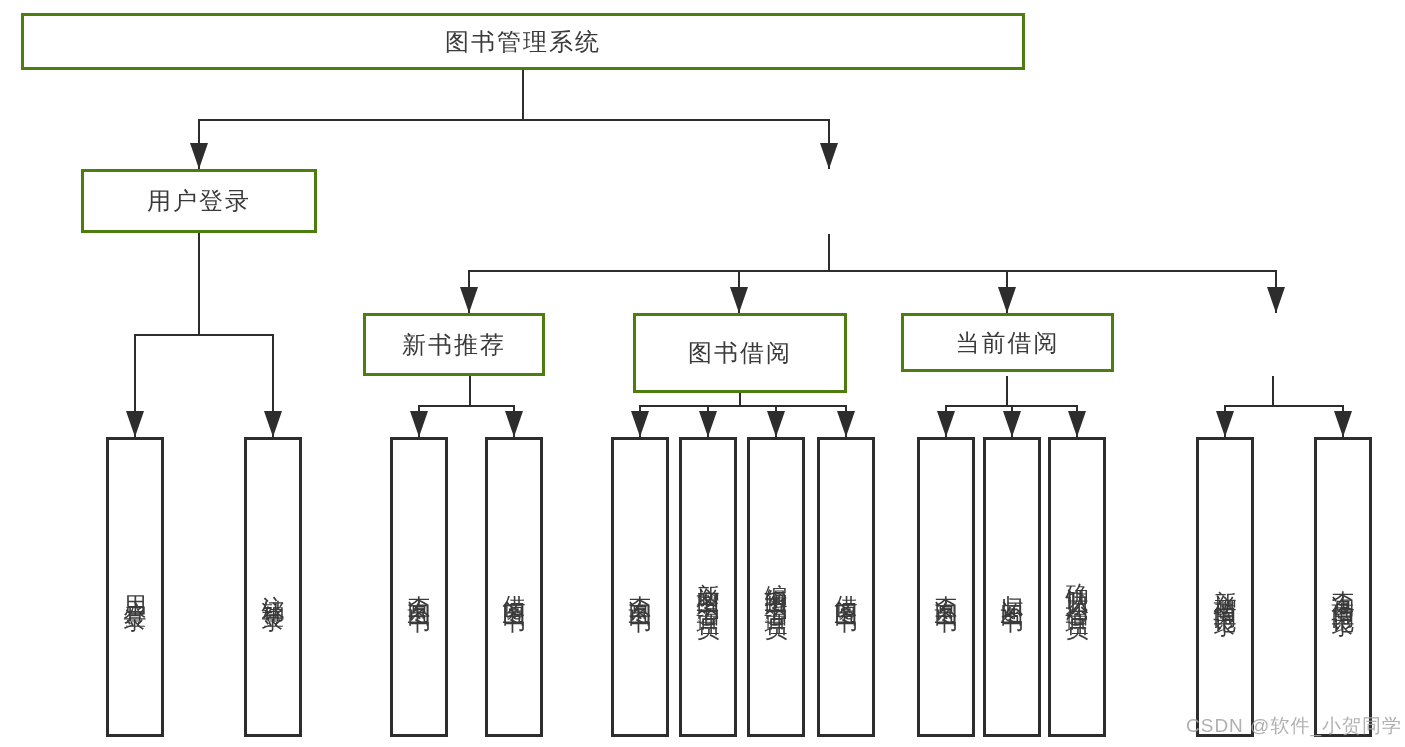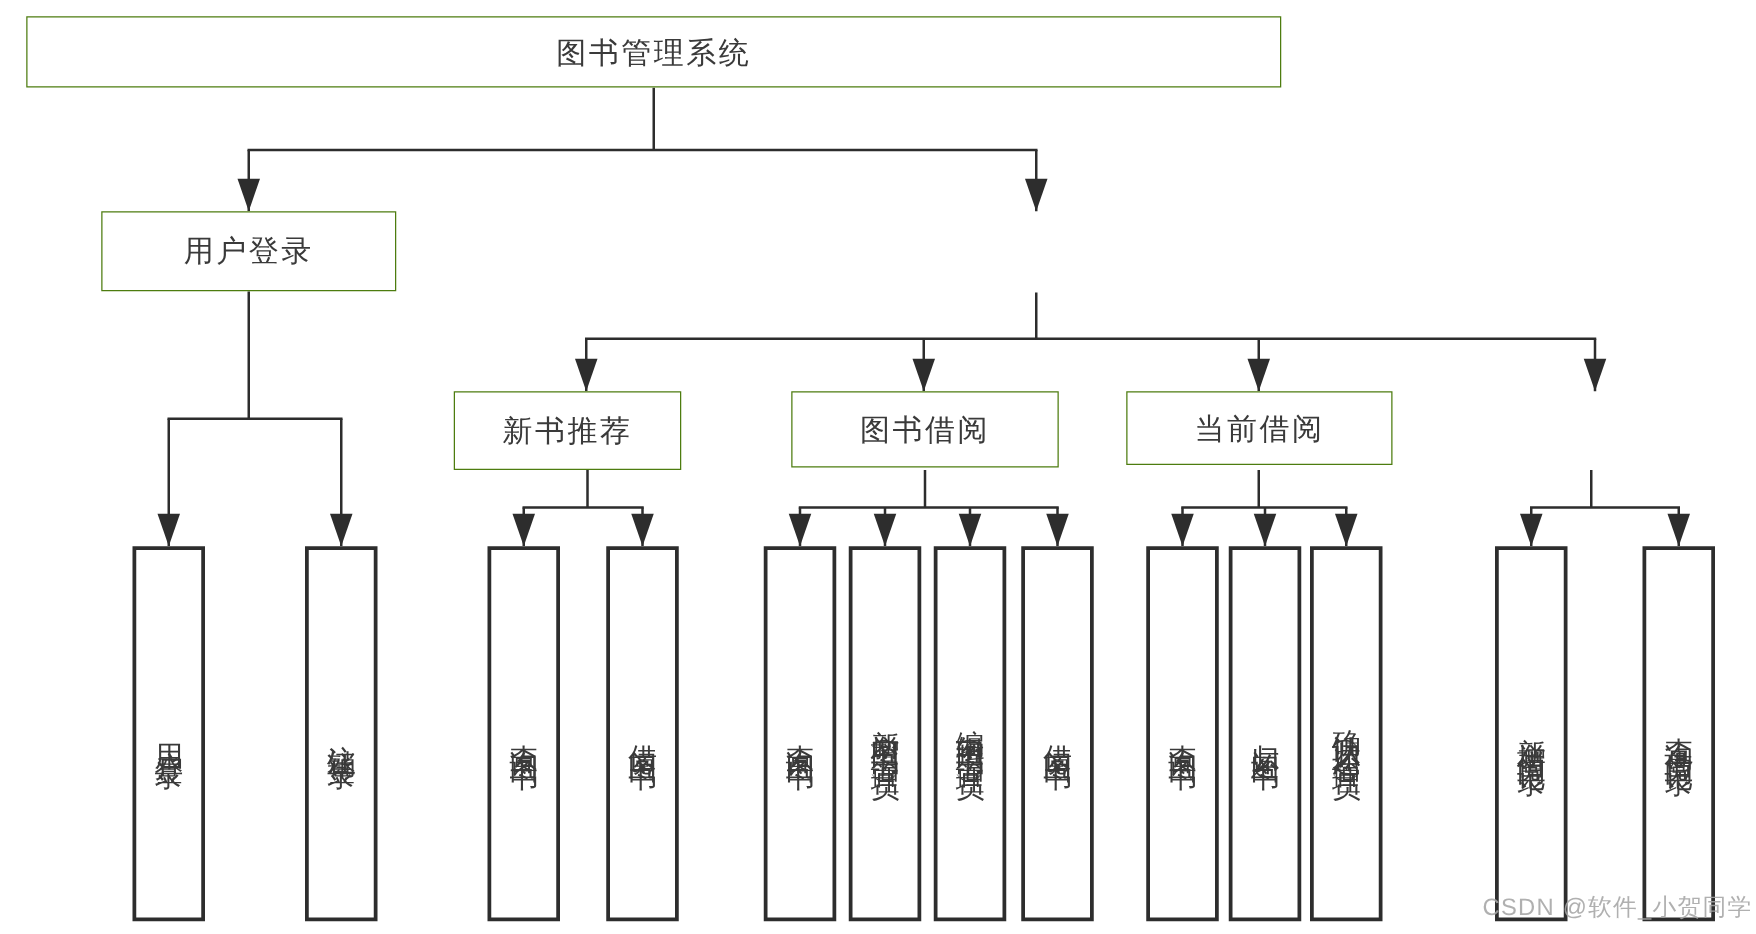--- a/index.html
+++ b/index.html
@@ -8,21 +8,21 @@
     width:1405px;height:747px;
     background:#fff;
     font-family:"Liberation Sans","DejaVu Sans",sans-serif;
     overflow:hidden;
   }
   
   .hbox{
     position:absolute;
     box-sizing:border-box;
     background:#fff;
-    border:1px solid #4d7c0f;
+    border:3px solid #4d7c0f;
     display:flex;align-items:center;justify-content:center;
     z-index:2;
   }
   .hbox span{
     font-size:24px;color:#3a3a3a;letter-spacing:2px;white-space:nowrap;
   }
   .vbox{
     position:absolute;
     top:437px;width:58px;height:300px;
     box-sizing:border-box;
@@ -92,21 +92,21 @@
   <div class="vl" style="left:1007px;top:271px;height:42px"></div>
   <div class="vl" style="left:1276px;top:271px;height:42px"></div>
   <div class="arw" style="left:469px;top:287px"></div>
   <div class="arw" style="left:739px;top:287px"></div>
   <div class="arw" style="left:1007px;top:287px"></div>
   <div class="arw" style="left:1276px;top:287px"></div>
 
   <div class="hbox" style="left:363px;top:313px;width:182px;height:63px">
     <span>新书推荐</span>
   </div>
-  <div class="hbox" style="left:633px;top:313px;width:214px;height:61px">
+  <div class="hbox" style="left:633px;top:313px;width:214px;height:80px">
     <span>图书借阅</span>
   </div>
   <div class="hbox" style="left:901px;top:313px;width:213px;height:59px">
     <span>当前借阅</span>
   </div>
 
   <div class="vl" style="left:470px;top:376px;height:30px"></div>
   <div class="hl" style="left:418px;top:406px;width:97px"></div>
   <div class="vl" style="left:419px;top:406px;height:31px"></div>
   <div class="vl" style="left:514px;top:406px;height:31px"></div>

